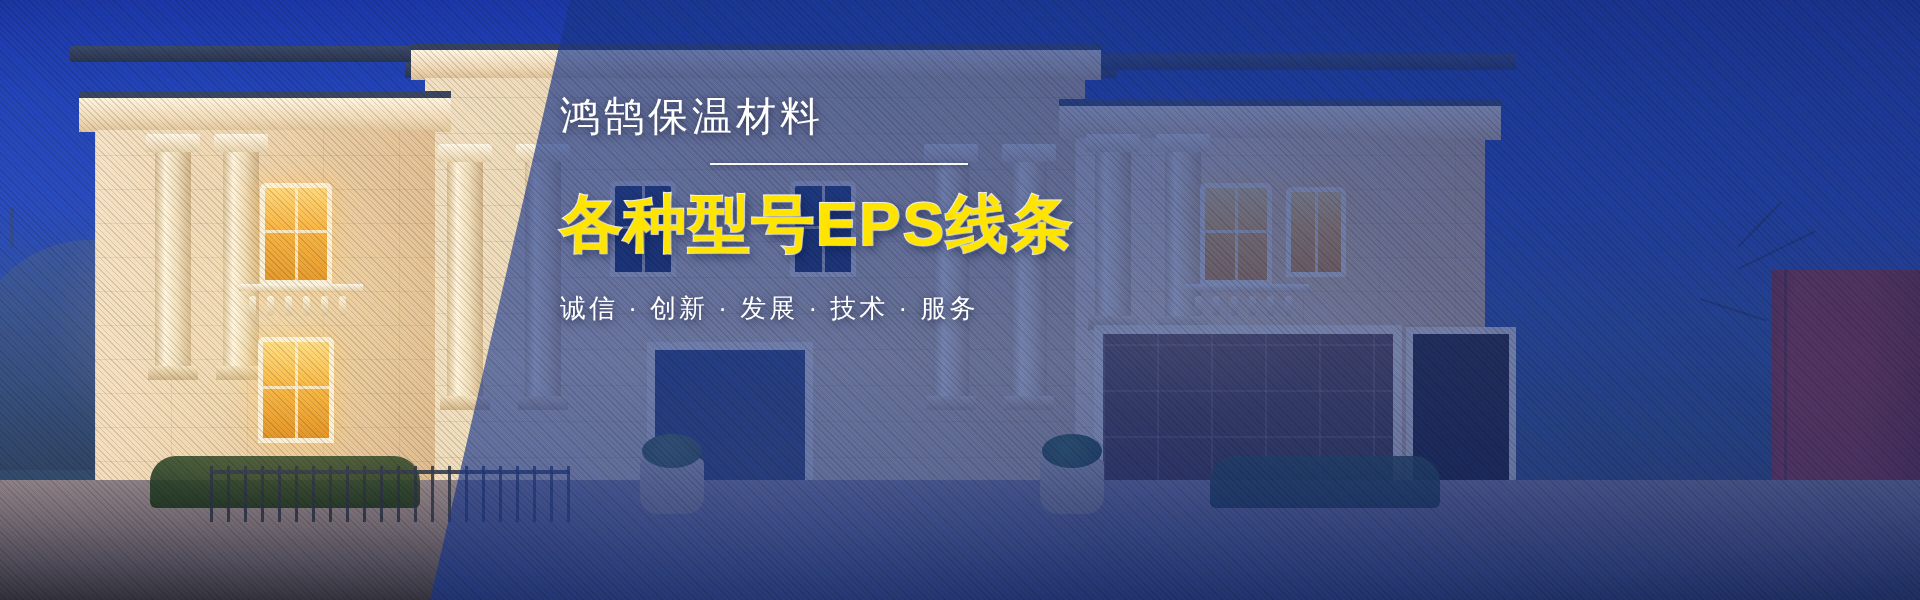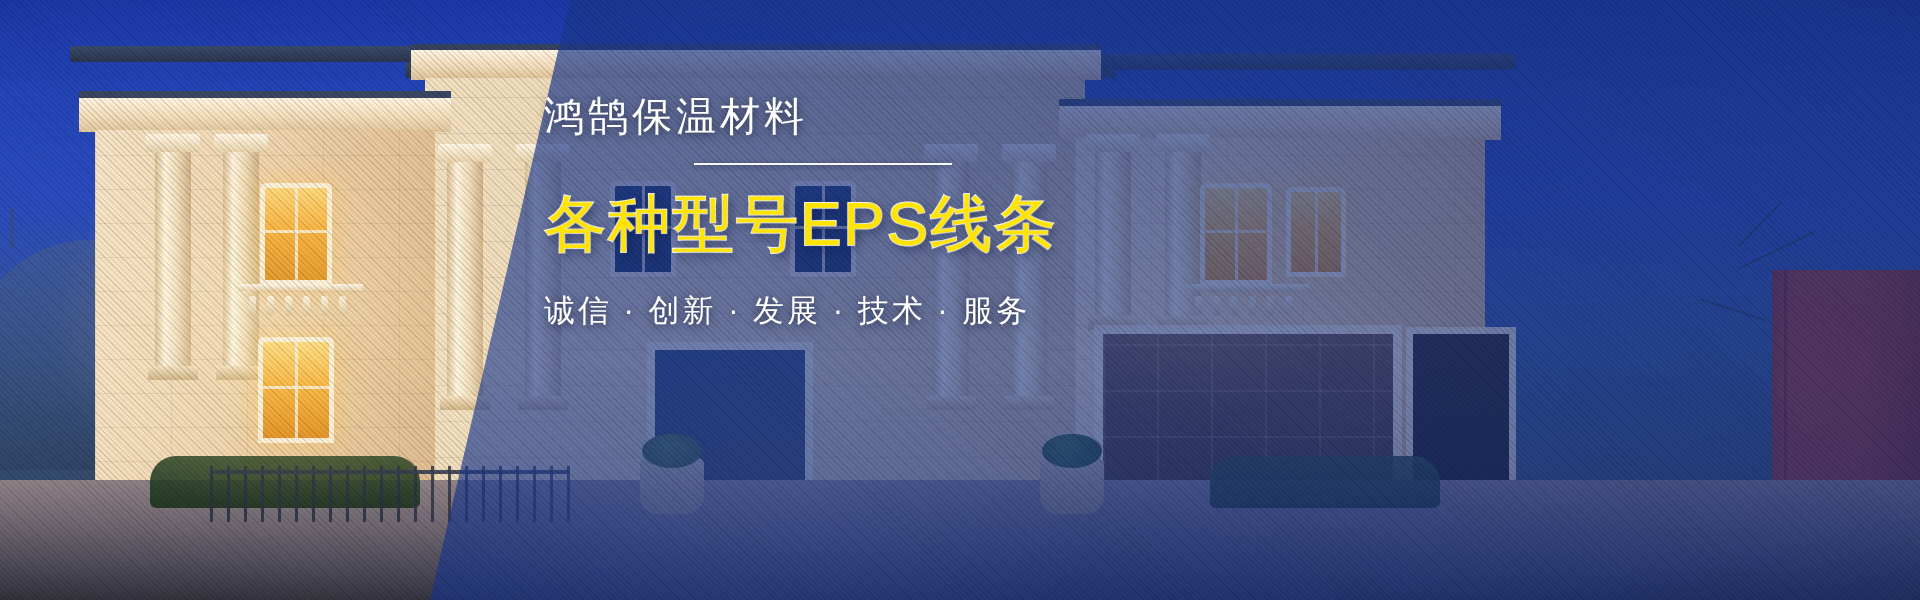--- a/index.html
+++ b/index.html
@@ -213,21 +213,21 @@
   }
 
   
   .vignette{
     position:absolute;inset:0;pointer-events:none;
     background:radial-gradient(130% 110% at 50% 45%, rgba(0,0,0,0) 52%, rgba(0,0,0,.30) 100%);
   }
 
   
   .content{
-    position:absolute;left:544px;top:96px;width:720px;
+    position:absolute;left:560px;top:96px;width:720px;
     z-index:20;
   }
   .brand{
     font-size:40px;
     line-height:1;
     letter-spacing:4px;
     color:#ffffff;
     font-weight:400;
     text-shadow:0 2px 10px rgba(0,0,20,.55);
     white-space:nowrap;
@@ -238,33 +238,33 @@
     background:#ffffff;
     opacity:.95;
     box-shadow:0 1px 5px rgba(0,0,30,.45);
   }
   .headline{
     margin-top:24px;
   }
   .headline .hl{
     font-size:62px;
     line-height:70px;
-    font-weight:normal;
+    font-weight:bold;
     letter-spacing:2px;
     color:#ffe400;
     white-space:nowrap;
     -webkit-text-stroke:2px #fdfbe8;
     paint-order:stroke fill;
     text-shadow:
       0 0 2px rgba(255,255,255,.9),
       3px 4px 10px rgba(10,20,60,.55);
   }
   .tagline{
     margin-top:36px;
-    font-size:31px;
+    font-size:26px;
     line-height:1;
     letter-spacing:3px;
     color:#ffffff;
     font-weight:400;
     white-space:nowrap;
     text-shadow:0 2px 10px rgba(0,0,30,.6);
   }
 </style>
 </head>
 <body>

